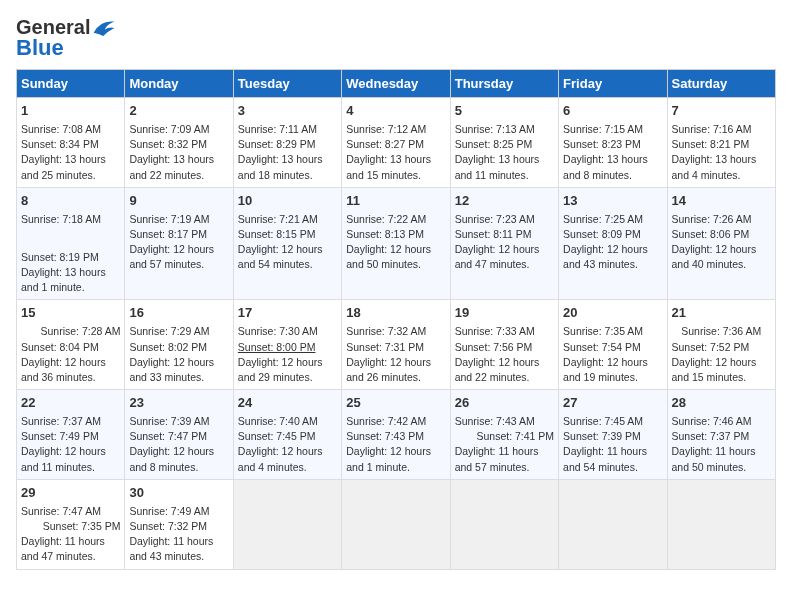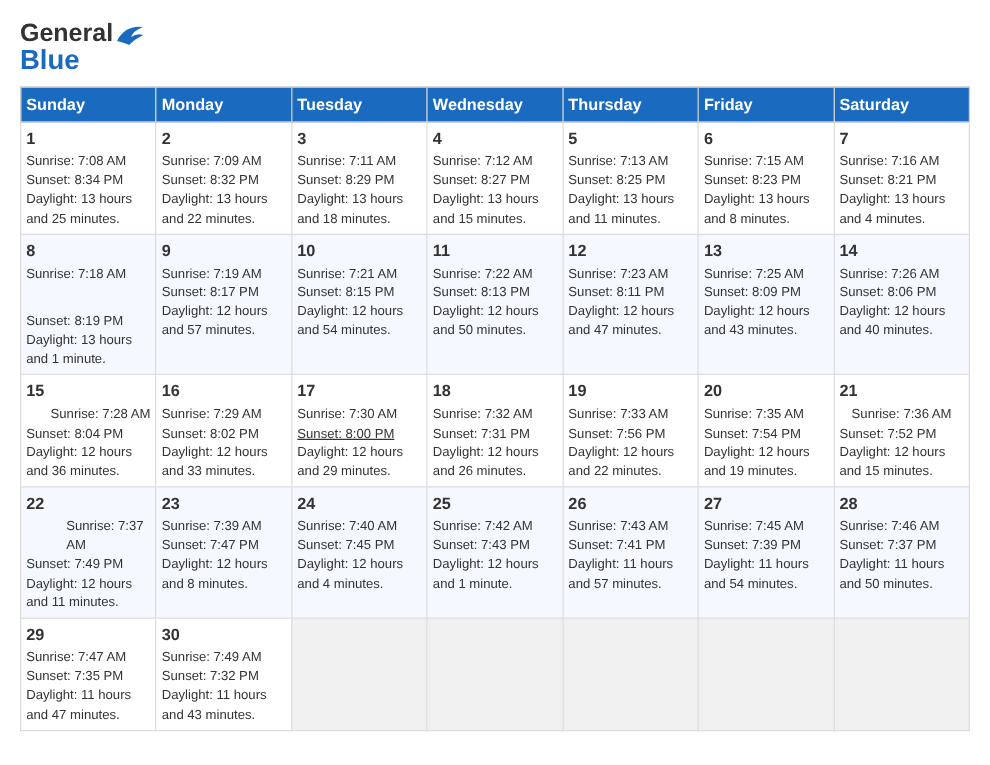--- a/index.html
+++ b/index.html
@@ -247,21 +247,21 @@
         <td>
           <span class="day-number">21</span>
           <span style="display: block; text-align: center;">Sunrise: 7:36 AM</span>
           <span style="display: block;">Sunset: 7:52 PM</span>
           <span style="display: block;">Daylight: 12 hours and 15 minutes.</span>
         </td>
       </tr>
       <tr>
         <td>
           <span class="day-number">22</span>
-          <span style="display: block; margin-left: 32px;">Sunrise: 7:37 AM</span>
+          <span style="display: block;">Sunrise: 7:37 AM</span>
           <span style="display: block;">Sunset: 7:49 PM</span>
           <span style="display: block;">Daylight: 12 hours and 11 minutes.</span>
         </td>
         <td>
           <span class="day-number">23</span>
           <span style="display: block;">Sunrise: 7:39 AM</span>
           <span style="display: block;">Sunset: 7:47 PM</span>
           <span style="display: block;">Daylight: 12 hours and 8 minutes.</span>
         </td>
         <td>
@@ -272,41 +272,41 @@
         </td>
         <td>
           <span class="day-number">25</span>
           <span style="display: block;">Sunrise: 7:42 AM</span>
           <span style="display: block;">Sunset: 7:43 PM</span>
           <span style="display: block;">Daylight: 12 hours and 1 minute.</span>
         </td>
         <td>
           <span class="day-number">26</span>
           <span style="display: block;">Sunrise: 7:43 AM</span>
-          <span style="display: block;">Sunset: 7:41 PM</span>
+          <span style="display: block; text-align: right;">Sunset: 7:41 PM</span>
           <span style="display: block;">Daylight: 11 hours and 57 minutes.</span>
         </td>
         <td>
           <span class="day-number">27</span>
           <span style="display: block;">Sunrise: 7:45 AM</span>
           <span style="display: block;">Sunset: 7:39 PM</span>
           <span style="display: block;">Daylight: 11 hours and 54 minutes.</span>
         </td>
         <td>
           <span class="day-number">28</span>
           <span style="display: block;">Sunrise: 7:46 AM</span>
           <span style="display: block;">Sunset: 7:37 PM</span>
           <span style="display: block;">Daylight: 11 hours and 50 minutes.</span>
         </td>
       </tr>
       <tr>
         <td>
           <span class="day-number">29</span>
           <span style="display: block;">Sunrise: 7:47 AM</span>
-          <span style="display: block;">Sunset: 7:35 PM</span>
+          <span style="display: block; text-align: right;">Sunset: 7:35 PM</span>
           <span style="display: block;">Daylight: 11 hours and 47 minutes.</span>
         </td>
         <td>
           <span class="day-number">30</span>
           <span style="display: block;">Sunrise: 7:49 AM</span>
           <span style="display: block;">Sunset: 7:32 PM</span>
           <span style="display: block;">Daylight: 11 hours and 43 minutes.</span>
         </td>
         <td class="empty-cell"></td>
         <td class="empty-cell"></td>

